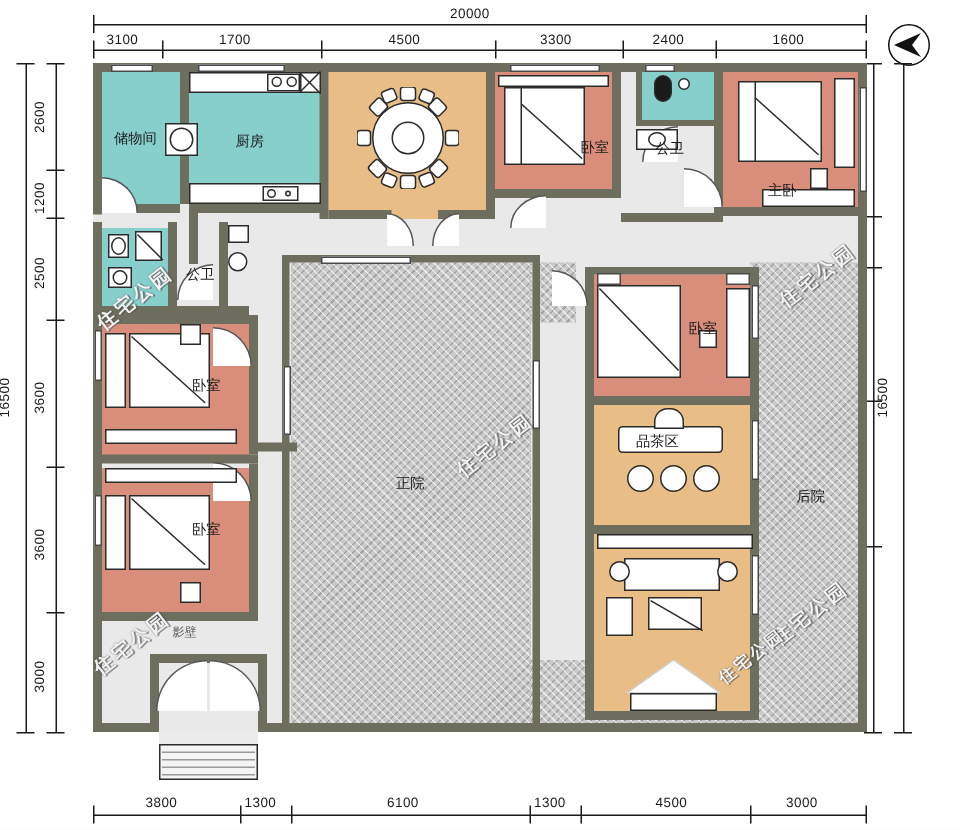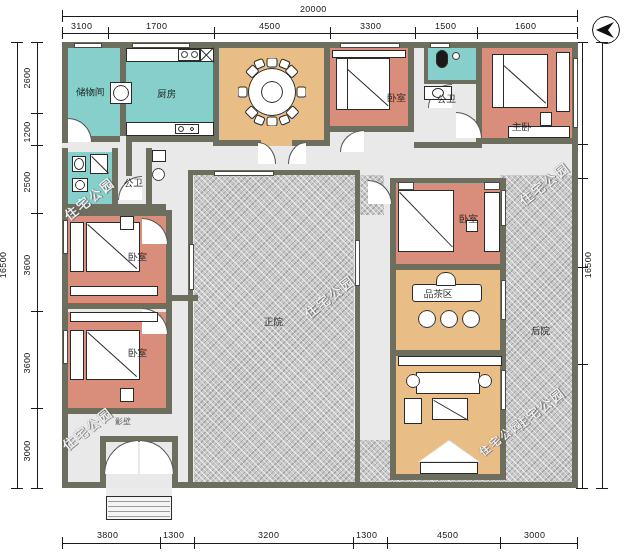--- a/index.html
+++ b/index.html
@@ -52,21 +52,21 @@
   <div class="tick" style="left:108px;top:27px;width:1px;height:12px;"></div>
   <div class="tick" style="left:214px;top:27px;width:1px;height:12px;"></div>
   <div class="tick" style="left:330px;top:27px;width:1px;height:12px;"></div>
   <div class="tick" style="left:415px;top:27px;width:1px;height:12px;"></div>
   <div class="tick" style="left:477px;top:27px;width:1px;height:12px;"></div>
   <div class="tick" style="left:577px;top:27px;width:1px;height:12px;"></div>
   <div class="dimtext" style="left:71px;top:21px;">3100</div>
   <div class="dimtext" style="left:146px;top:21px;">1700</div>
   <div class="dimtext" style="left:259px;top:21px;">4500</div>
   <div class="dimtext" style="left:360px;top:21px;">3300</div>
-  <div class="dimtext" style="left:435px;top:21px;">1500</div>
+  <div class="dimtext" style="left:435px;top:21px;">2400</div>
   <div class="dimtext" style="left:515px;top:21px;">1600</div>
 
   <div class="compass" style="left:592px;top:16px;">
     <svg width="26" height="26" viewBox="0 0 26 26" style="display:block">
       <polygon points="3,13 21,5 15,13 21,21" fill="#111"></polygon>
     </svg>
   </div>
 
   <div class="dline" style="left:17px;top:42px;width:1px;height:446px;"></div>
   <div class="tick" style="left:11px;top:42px;width:12px;height:1px;"></div>
@@ -109,21 +109,21 @@
   <div class="dline" style="left:62px;top:543px;width:516px;height:1px;"></div>
   <div class="tick" style="left:62px;top:537px;width:1px;height:12px;"></div>
   <div class="tick" style="left:160px;top:537px;width:1px;height:12px;"></div>
   <div class="tick" style="left:194px;top:537px;width:1px;height:12px;"></div>
   <div class="tick" style="left:353px;top:537px;width:1px;height:12px;"></div>
   <div class="tick" style="left:387px;top:537px;width:1px;height:12px;"></div>
   <div class="tick" style="left:500px;top:537px;width:1px;height:12px;"></div>
   <div class="tick" style="left:577px;top:537px;width:1px;height:12px;"></div>
   <div class="dimtext" style="left:97px;top:530px;">3800</div>
   <div class="dimtext" style="left:163px;top:530px;">1300</div>
-  <div class="dimtext" style="left:258px;top:530px;">3200</div>
+  <div class="dimtext" style="left:258px;top:530px;">6100</div>
   <div class="dimtext" style="left:356px;top:530px;">1300</div>
   <div class="dimtext" style="left:437px;top:530px;">4500</div>
   <div class="dimtext" style="left:524px;top:530px;">3000</div>
 
   <div class="room fill-grey" style="left:62px;top:42px;width:516px;height:446px;"></div>
 
   <div class="room court" style="left:194px;top:175px;width:160px;height:313px;"></div>
   <div class="room court" style="left:500px;top:175px;width:78px;height:313px;"></div>
   <div class="room court" style="left:354px;top:440px;width:146px;height:48px;"></div>
   <div class="room court" style="left:354px;top:175px;width:30px;height:40px;"></div>

